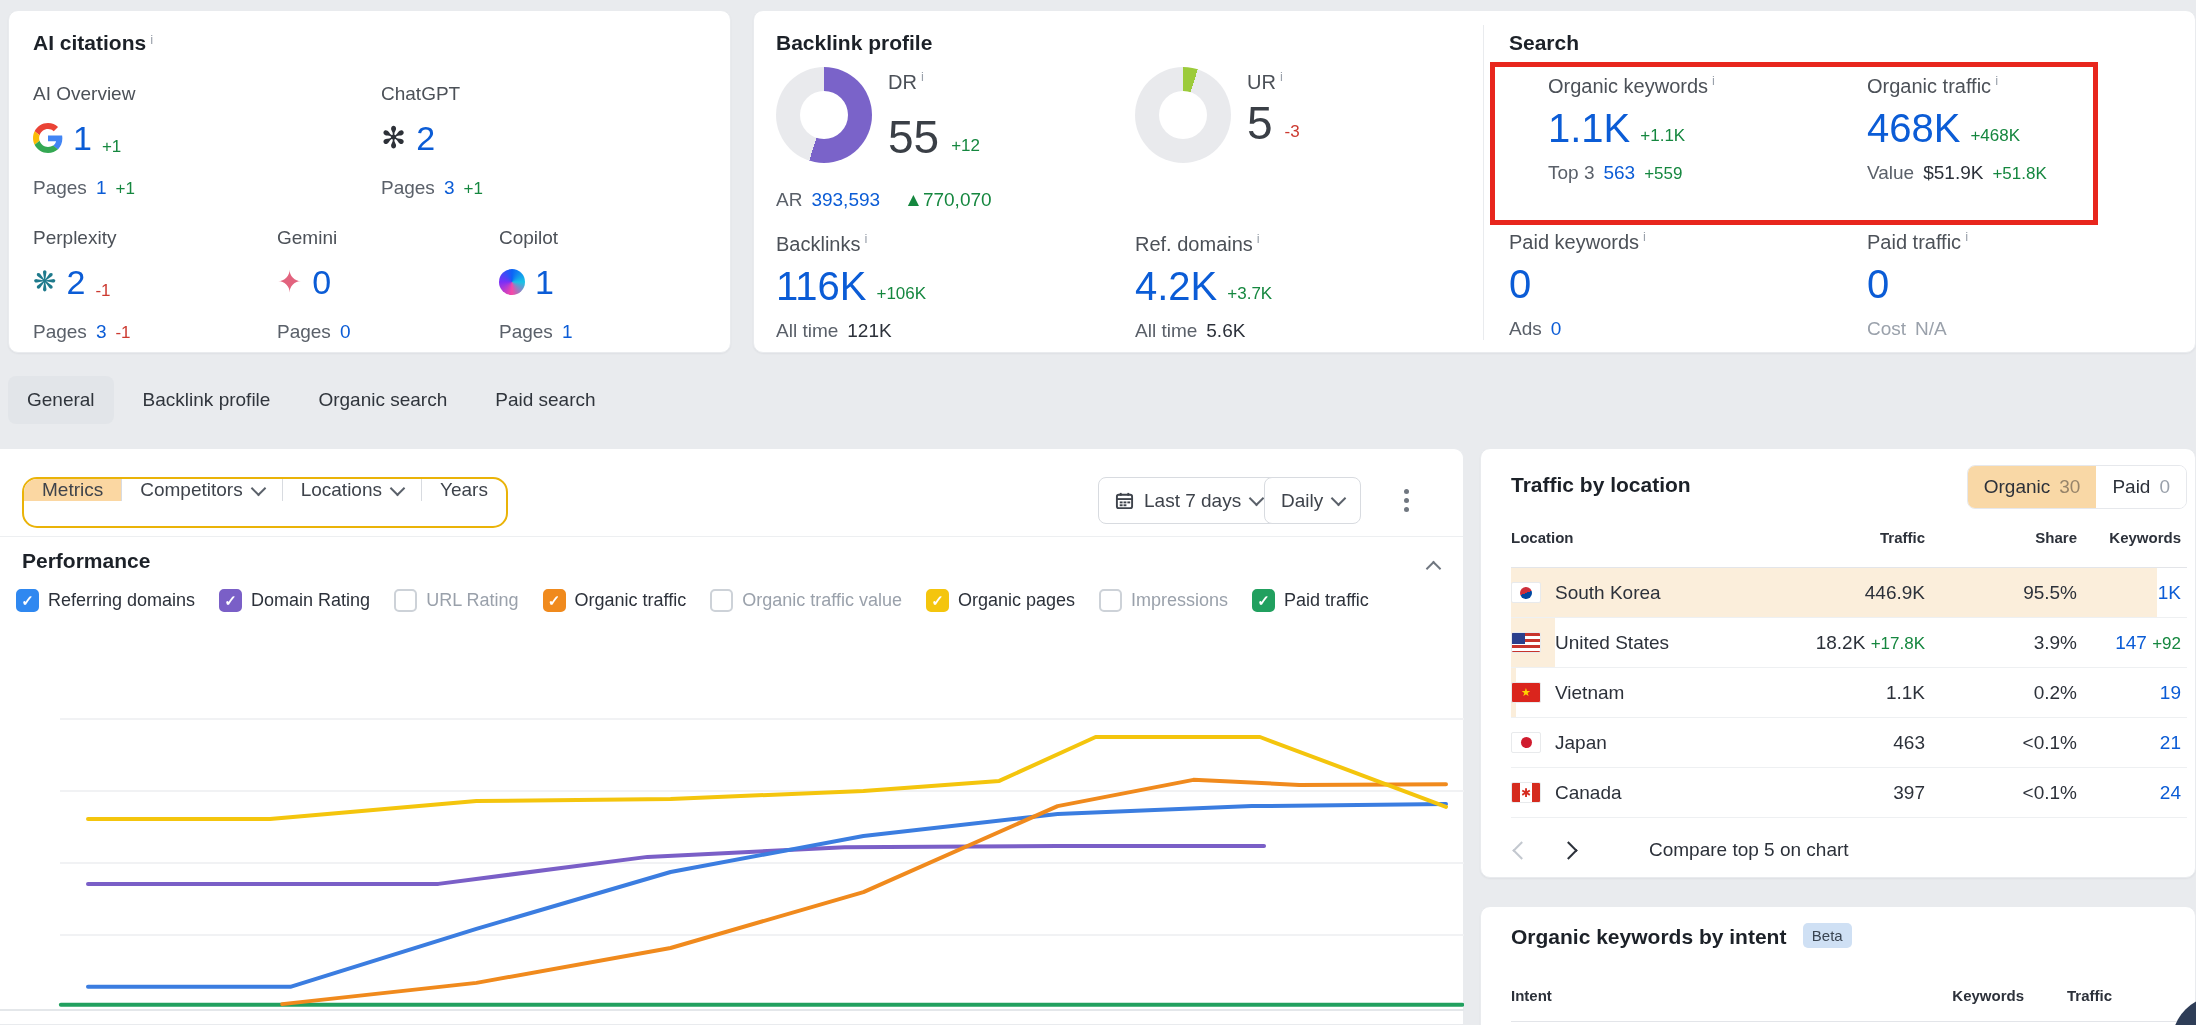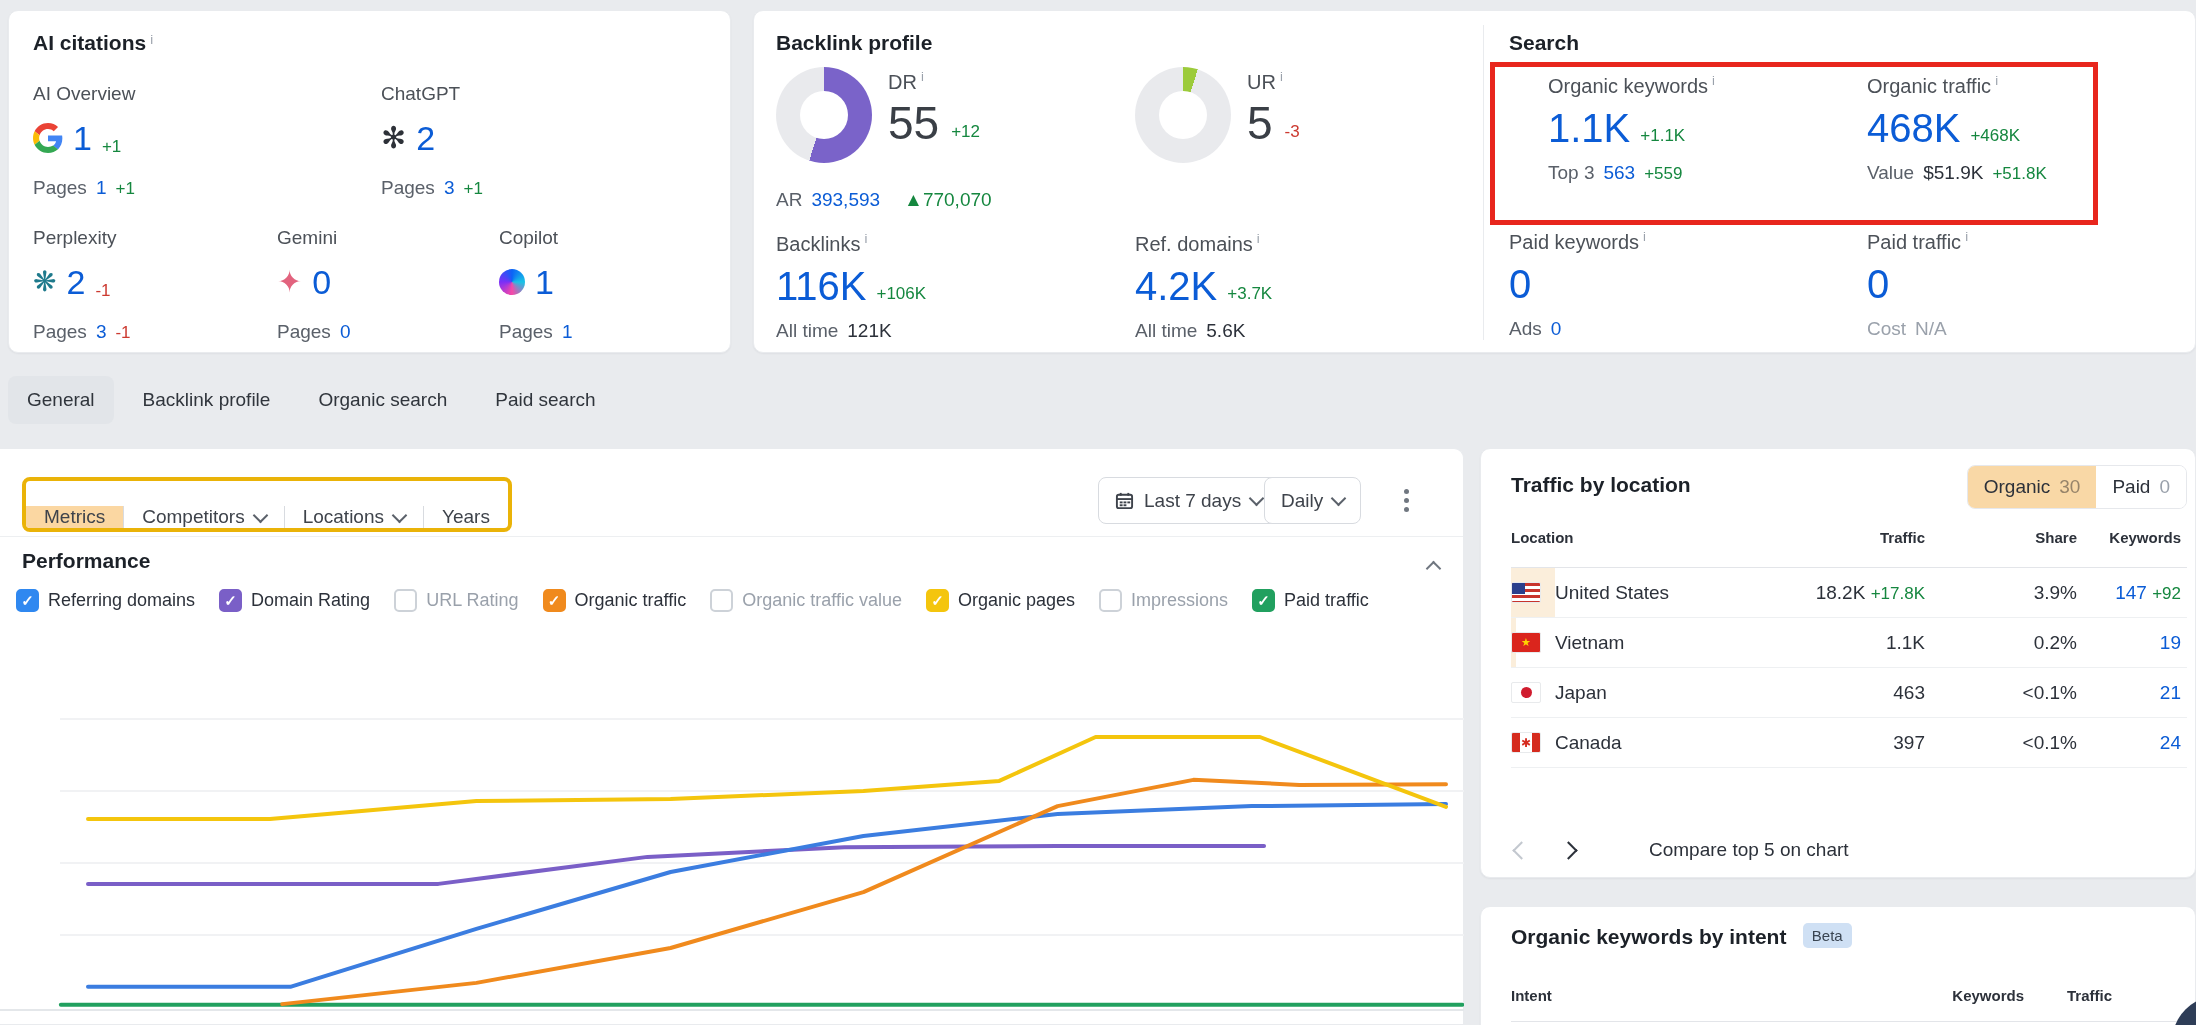--- a/index.html
+++ b/index.html
@@ -26,22 +26,22 @@
   .donut{position:absolute;width:96px;height:96px;border-radius:50%;}
   .donut::after{content:"";position:absolute;left:25%;top:25%;width:50%;height:50%;
     background:#fff;border-radius:50%;}
   
   .tabs{position:absolute;left:8px;top:376px;display:flex;gap:10px;align-items:center;font-size:19px;color:#30353c;}
   .tab{padding:13px 19px;border-radius:8px;cursor:pointer;}
   .tab.active{background:#e2e5e9;}
   
   #main{position:absolute;left:0;top:448px;width:1464px;height:577px;background:#fff;
     border-top-right-radius:10px;border:1px solid #e9ebee;border-left:none;box-sizing:border-box;}
-  .seg-group{position:absolute;left:22px;top:28px;height:47px;display:flex;align-items:flex-end;
-    border:4px solid #eab308;border-radius:8px;overflow:hidden;font-size:19px;color:#3e434b;background:#fff;}
+  .seg-group{position:absolute;left:22px;top:28px;height:47px;display:flex;align-items:flex-start;
+    border:2px solid #eab308;border-radius:15px;overflow:hidden;font-size:19px;color:#3e434b;background:#fff;}
   .seg{display:flex;align-items:center;gap:10px;padding:0 18px;border-left:1px solid #d8dbe0;cursor:pointer;}
   .seg:first-child{border-left:none;background:#fbd7a2;}
   .btn{position:absolute;height:47px;display:flex;align-items:center;gap:10px;padding:0 16px;
     border:1px solid #d8dbe0;border-radius:8px;font-size:19px;color:#3e434b;background:#fff;box-sizing:border-box;cursor:pointer;}
   .chev{width:9px;height:9px;border-right:2px solid #5b616a;border-bottom:2px solid #5b616a;
     transform:rotate(45deg);margin-top:-4px;}
   .chev.up{transform:rotate(-135deg);margin-top:6px;}
   .kebab{position:absolute;left:1404px;top:40px;display:flex;flex-direction:column;gap:4px;cursor:pointer;}
   .kebab i{width:5px;height:5px;border-radius:50%;background:#707780;}
   .divider-h{position:absolute;left:0;right:0;height:1px;background:#edeff1;}
@@ -169,21 +169,21 @@
   <div class="card" style="left:753px;top:10px;width:1443px;height:343px;">
     <div class="abs" style="left:729px;top:14px;width:1px;height:315px;background:#e9ebee;"></div>
 
     <div class="abs" style="left:22px;top:20px;">
       <span class="title">Backlink profile</span>
     </div>
 
     <div class="donut" style="left:22px;top:56px;background:conic-gradient(#7a63c9 0 198deg,#e9eaed 198deg 360deg);"></div>
     <div class="abs" style="left:134px;top:58px;">
       <div style="font-size:20px;color:#4c5158;"><span>DR</span><span class="info">i</span></div>
-      <div style="display:flex;gap:12px;align-items:flex-end;margin-top:2px;">
+      <div style="display:flex;gap:12px;align-items:flex-end;margin-top:16px;">
         <span style="font-size:46px;color:#3a3f46;">55</span>
         <span class="chg pos" style="margin-bottom:8px;">+12</span>
       </div>
     </div>
     <div class="abs subline" style="left:22px;top:168px;">
       <span>AR</span>
       <span class="link">393,593</span>
       <span class="caret-green">▲770,070</span>
     </div>
 
@@ -411,20 +411,30 @@
     <div class="abs" style="left:30px;top:80px;width:670px;display:grid;grid-template-columns:254px 160px 152px 104px;">
       <div class="thead">Location</div>
       <div class="thead cell-r">Traffic</div>
       <div class="thead cell-r">Share</div>
       <div class="thead cell-r">Keywords</div>
     </div>
     <div class="divider-h" style="top:118px;left:30px;right:8px;background:#e3e5e9;"></div>
 
     <div class="abs" style="left:30px;top:119px;right:8px;">
 
+      <div class="trow">
+        <div class="bar" style="width: 95.5%;"></div>
+        <div class="loc">
+            <span class="flag flag-kr"></span>
+            <span>South Korea</span>
+          </div>
+        <div class="cell-r">446.9K</div>
+        <div class="cell-r">95.5%</div>
+        <div class="cell-r"><span class="link">1K</span></div>
+      </div>
 
       <div class="trow">
         <div class="bar" style="width: 44px;"></div>
         <div class="loc">
             <span class="flag flag-us"></span>
             <span>United States</span>
           </div>
         <div class="cell-r"><span>18.2K</span> <span class="chg pos">+17.8K</span></div>
         <div class="cell-r">3.9%</div>
         <div class="cell-r"><span class="link">147</span> <span class="chg pos">+92</span></div>

